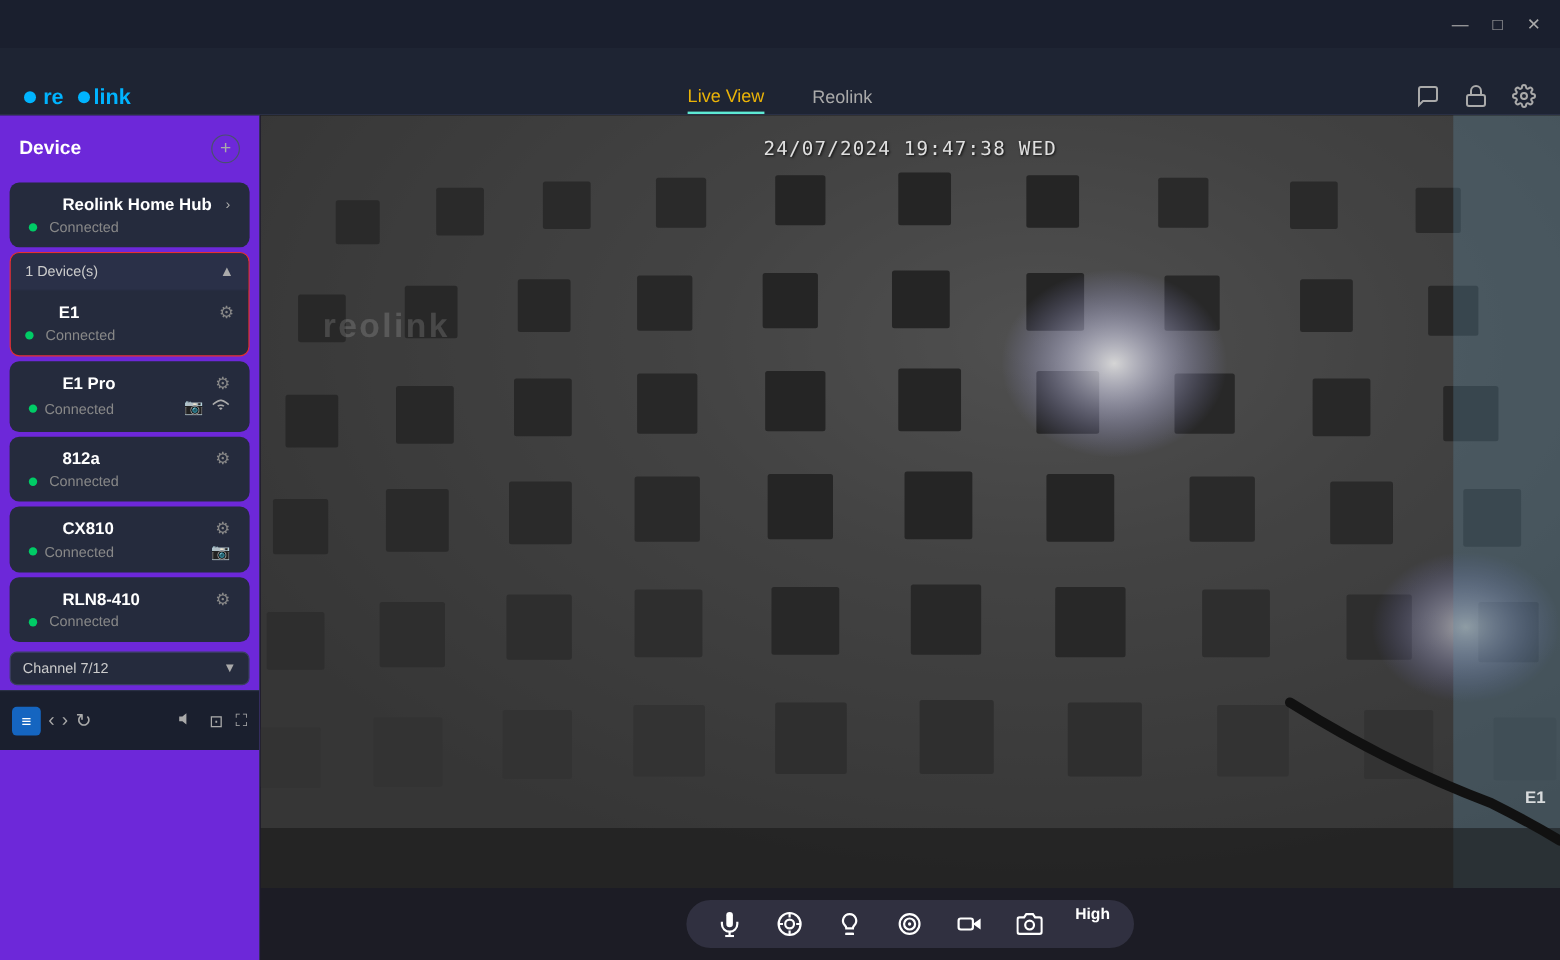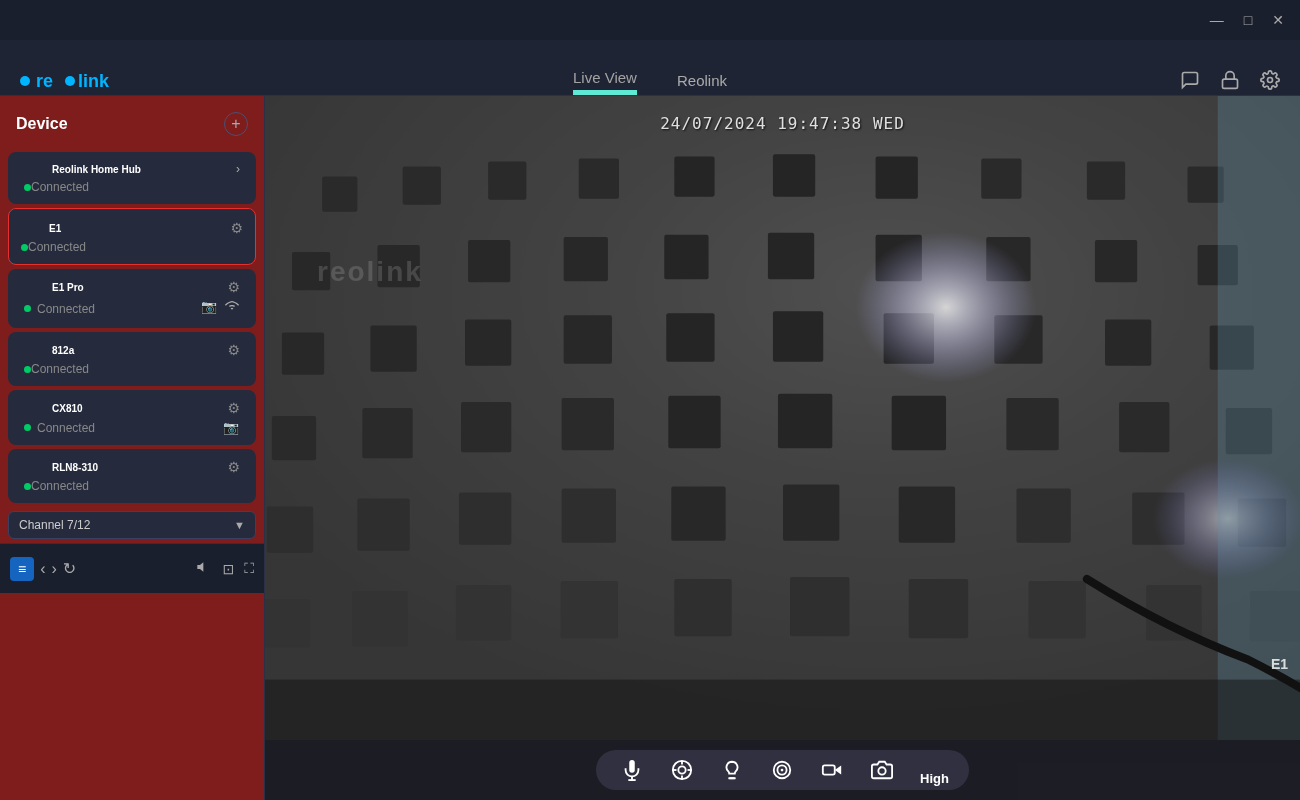--- a/index.html
+++ b/index.html
@@ -38,22 +38,22 @@
     .nav-tab {
       font-size: 15px;
       color: #aaa;
       cursor: pointer;
       padding-bottom: 4px;
       background: none;
       border: none;
       color: #aaa;
     }
     .nav-tab.active {
-      color: #a3a3a3;
-      border-bottom: 5px solid #5eead4;
+      color: #eab308;
+      border-bottom: 2px solid #5eead4;
     }
 
     .header-icons {
       display: flex;
       align-items: center;
       gap: 20px;
       margin-left: auto;
     }
     .header-icon {
       color: #aaa;
@@ -62,22 +62,22 @@
     }
 
     
     .main {
       display: flex;
       height: calc(800px - 40px - 56px);
     }
 
     
     .sidebar {
-      width: 265px;
-      background: #7f1d1d;
+      width: 217px;
+      background: #6d28d9;
       border-right: 1px solid #2a3045;
       overflow-y: auto;
       flex-shrink: 0;
     }
     .sidebar::-webkit-scrollbar { width: 4px; }
     .sidebar::-webkit-scrollbar-track { background: #1e2433; }
     .sidebar::-webkit-scrollbar-thumb { background: #3a4060; }
 
     .sidebar-header {
       display: flex;
@@ -112,29 +112,29 @@
       cursor: pointer;
     }
 
     .device-name-row {
       display: flex;
       align-items: center;
       justify-content: space-between;
       margin-bottom: 4px;
     }
     .device-name {
-      font-size: 10px;
+      font-size: 14px;
       font-weight: 600;
       color: #fff;
       padding-left: 28px;
     }
     .device-status-row {
       display: flex;
       align-items: center;
-      gap: 0;
+      gap: 10px;
     }
     .status-dot {
       width: 7px;
       height: 7px;
       background: #00cc66;
       border-radius: 50%;
     }
     .status-text {
       font-size: 12px;
       color: #888;
@@ -243,21 +243,21 @@
       justify-content: center;
       gap: 8px;
       padding: 0 20px;
     }
 
     .ctrl-group {
       background: rgba(50,50,65,0.95);
       border-radius: 30px;
       padding: 4px 20px;
       display: flex;
-      align-items: flex-end;
+      align-items: flex-start;
       gap: 18px;
     }
 
     .ctrl-btn {
       background: none;
       border: none;
       color: #fff;
       font-size: 20px;
       cursor: pointer;
       display: flex;
@@ -350,20 +350,24 @@
         <span class="device-name">Reolink Home Hub</span>
         <span class="hub-arrow">›</span>
       </div>
       <div class="device-status-row">
         <span class="status-dot"></span>
         <span class="status-text">Connected</span>
       </div>
     </div>
 
     <div class="sub-devices">
+      <div class="sub-devices-header">
+        <span class="sub-devices-title">1 Device(s)</span>
+        <span style="color:#aaa;font-size:12px;">▲</span>
+      </div>
       <div class="sub-device-item">
         <div class="device-name-row">
           <span class="device-name">E1</span>
           <span style="color:#888;font-size:14px;">⚙</span>
         </div>
         <div class="device-status-row">
           <span class="status-dot"></span>
           <span class="status-text">Connected</span>
         </div>
       </div>
@@ -410,21 +414,21 @@
         <div style="display:flex;align-items:center;gap:6px;">
           <span class="status-dot"></span>
           <span class="status-text">Connected</span>
         </div>
         <span style="color:#aaa;font-size:13px;">📷</span>
       </div>
     </div>
 
     <div class="device-item">
       <div class="device-name-row">
-        <span class="device-name">RLN8-310</span>
+        <span class="device-name">RLN8-410</span>
         <span style="color:#888;font-size:14px;">⚙</span>
       </div>
       <div class="device-status-row">
         <span class="status-dot"></span>
         <span class="status-text">Connected</span>
       </div>
     </div>
 
     <div class="channel-dropdown">
       <span class="channel-text">Channel 7/12</span>

